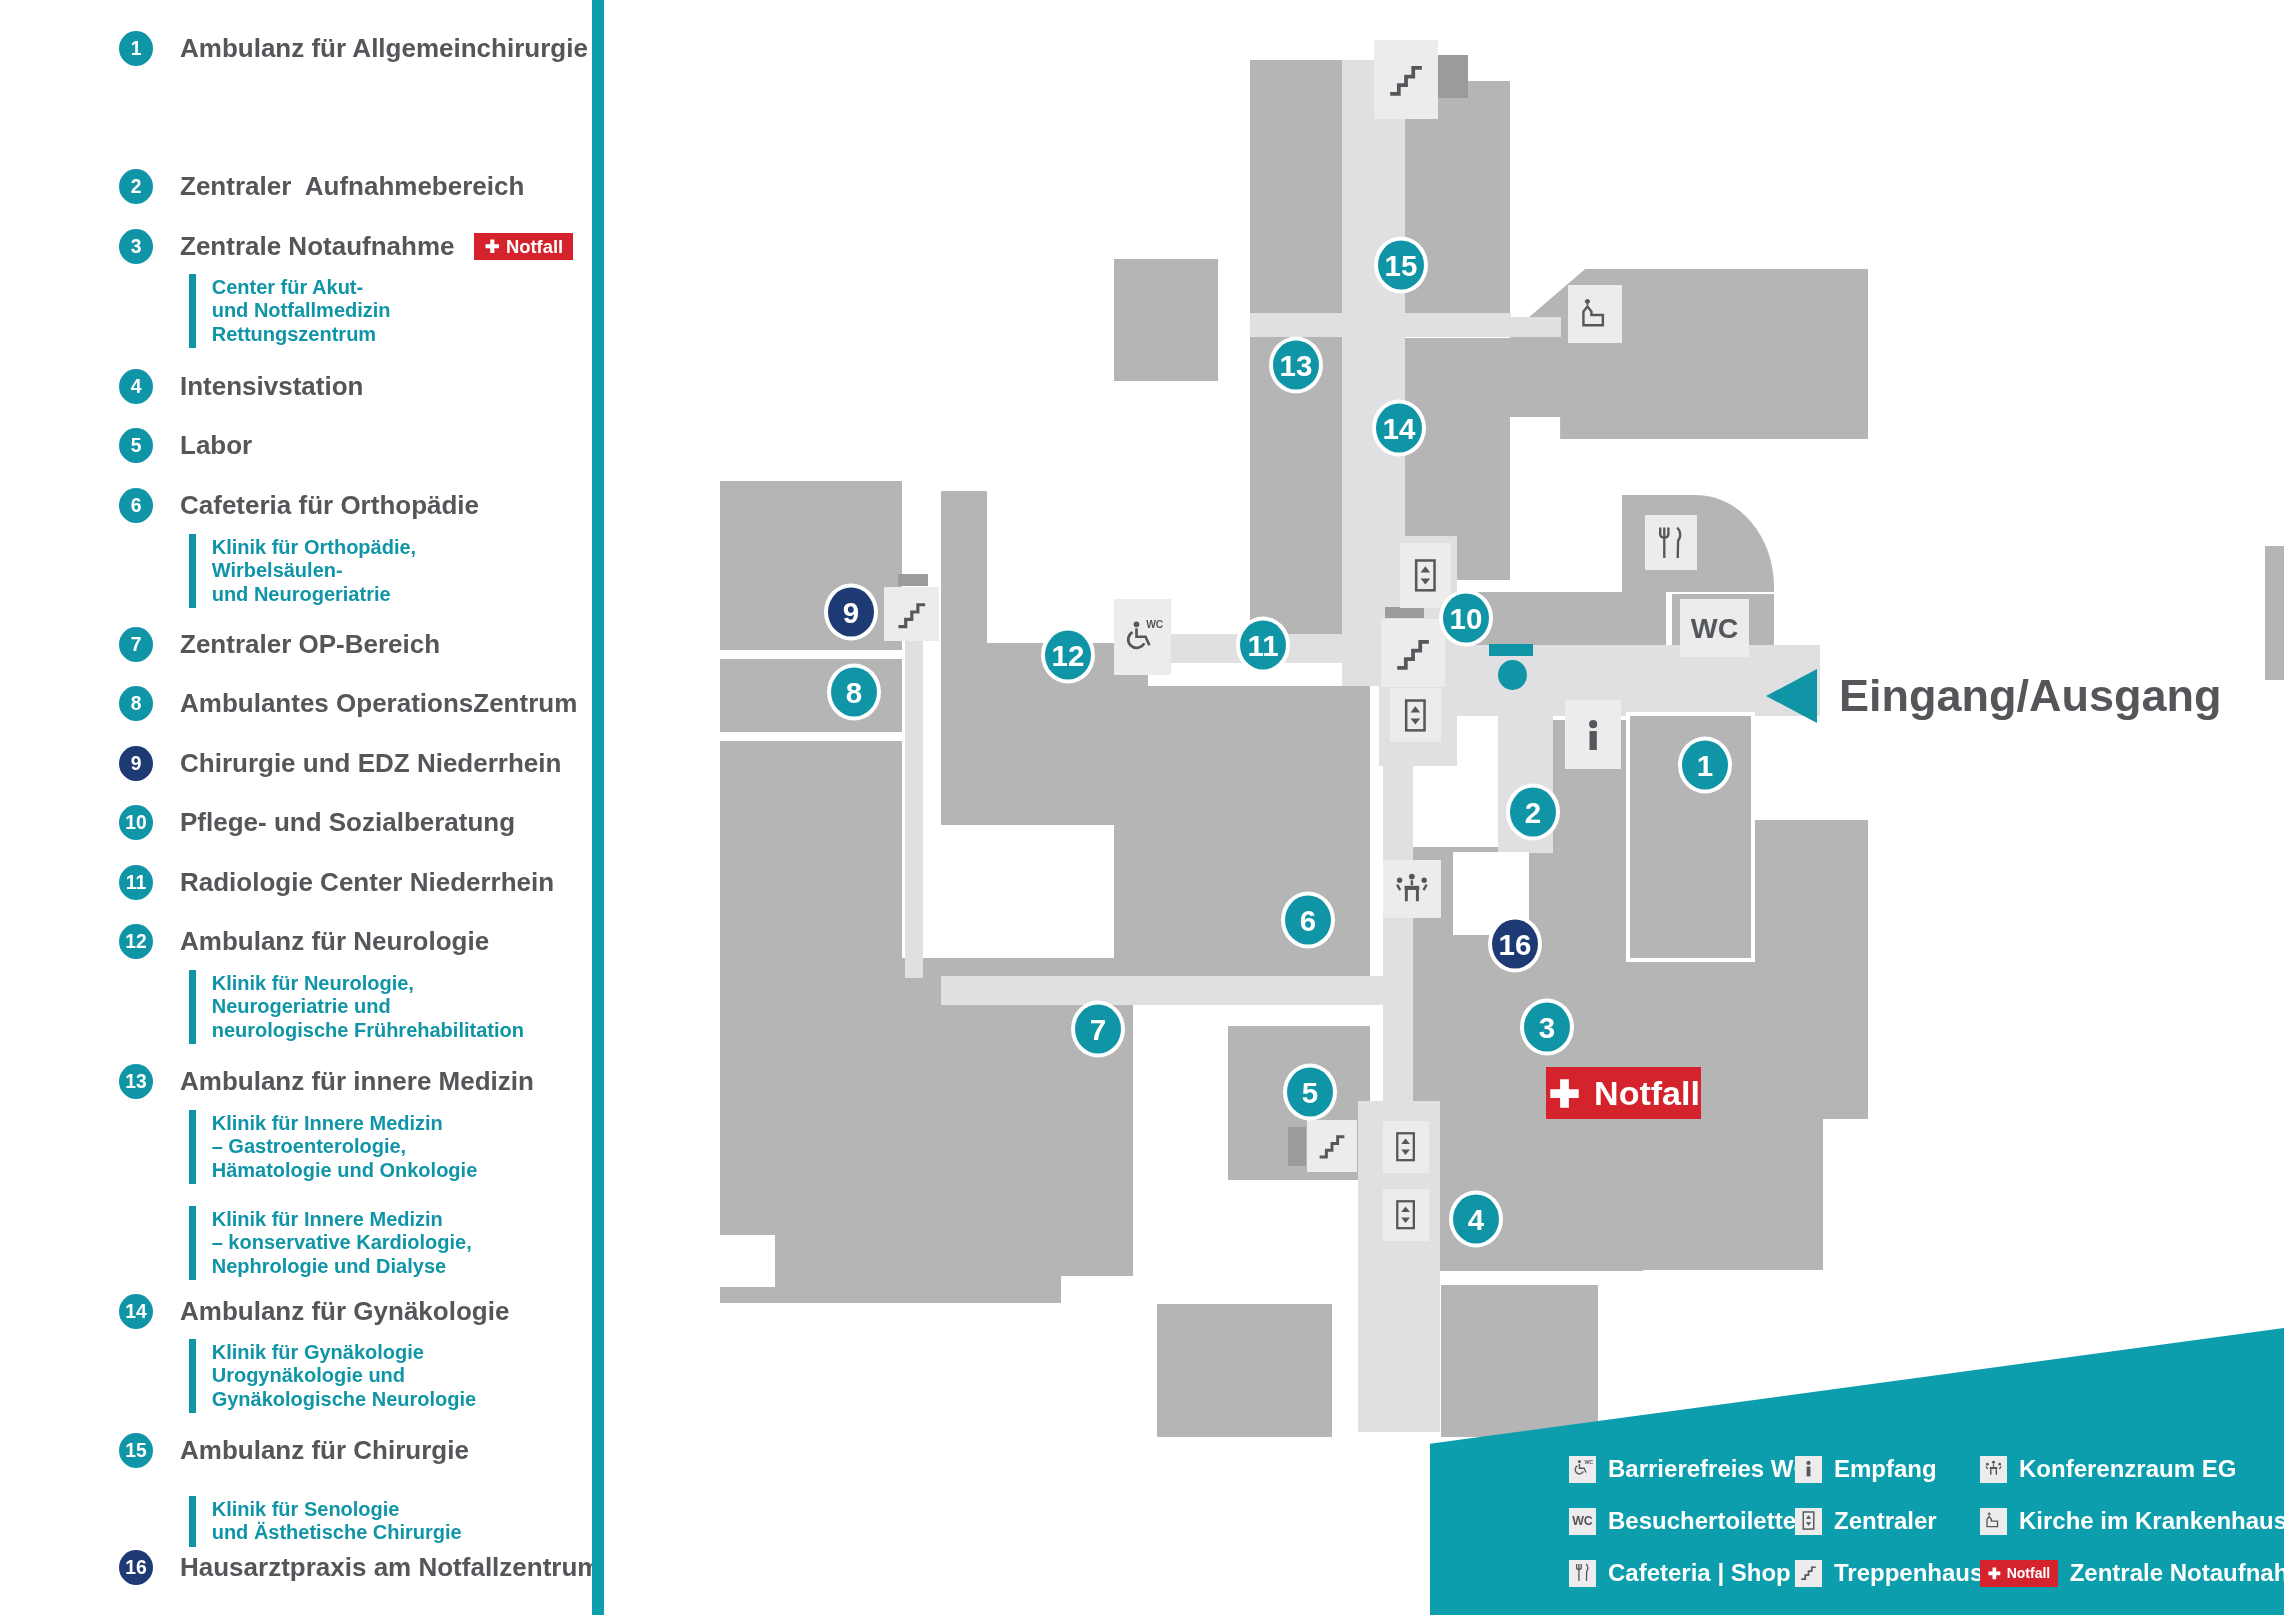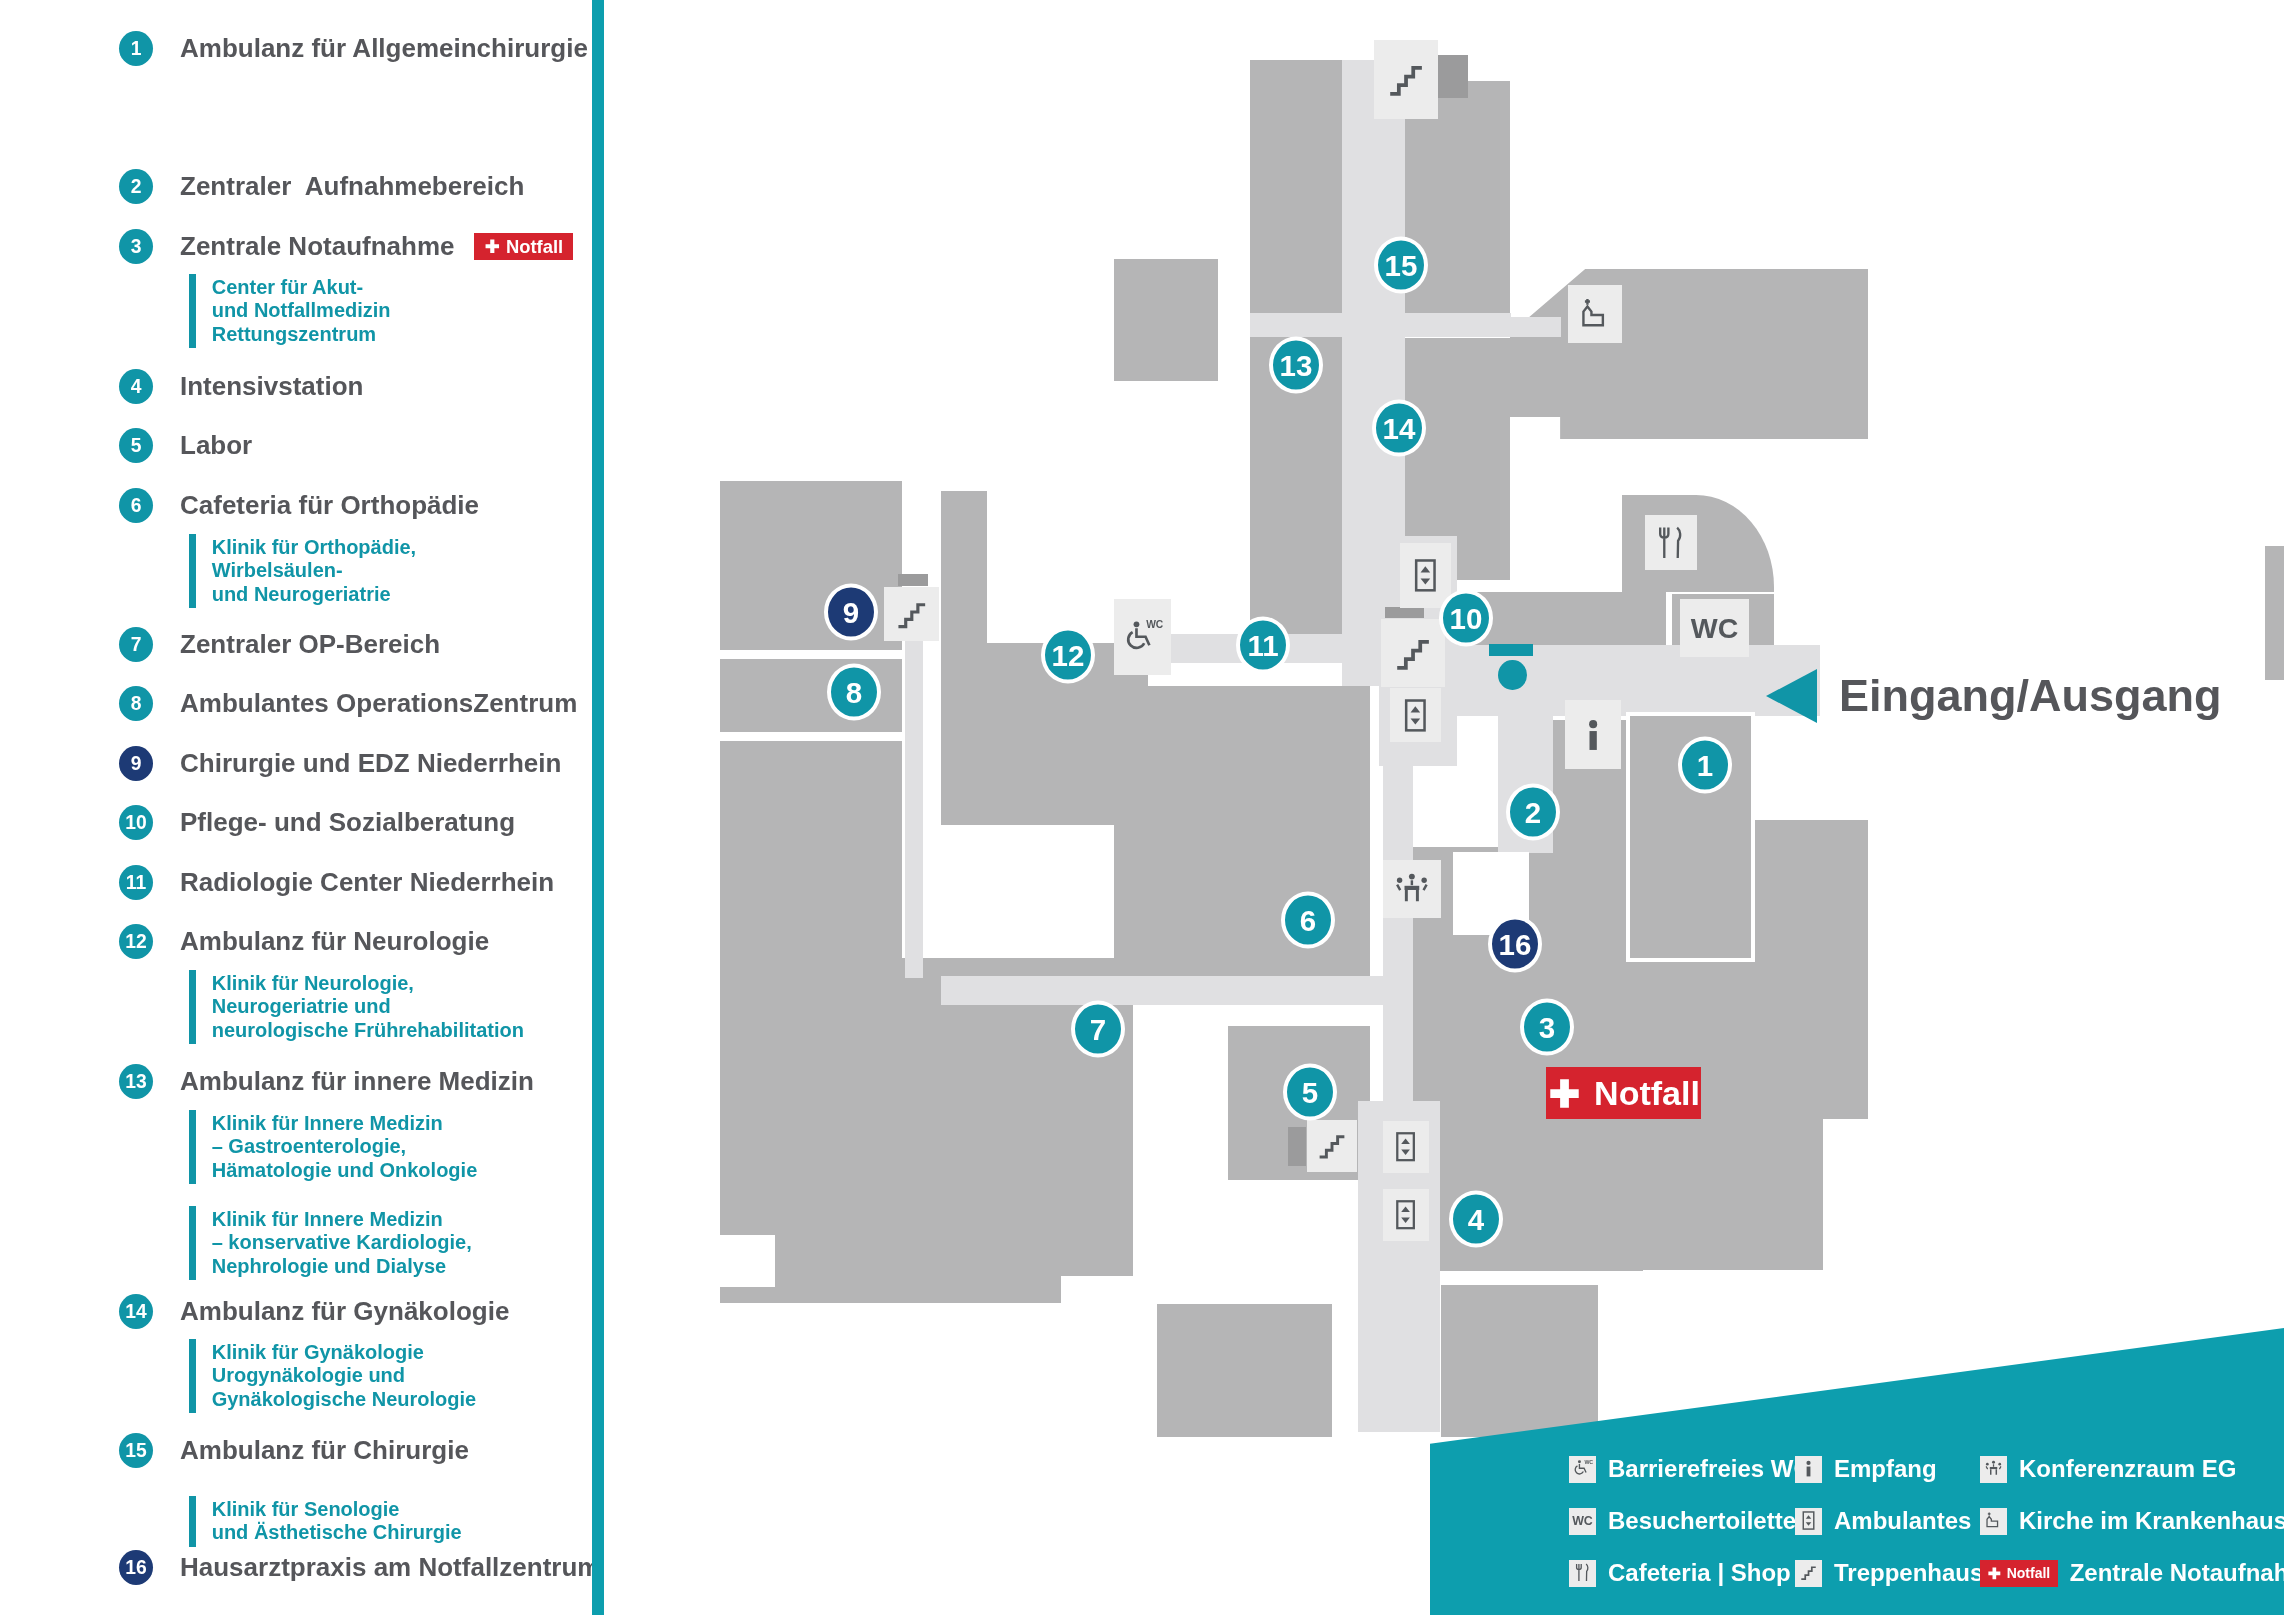--- a/index.html
+++ b/index.html
@@ -383,21 +383,21 @@
         <div class="lg-label">Besuchertoiletten</div>
       </div>
       <div class="lg-item" style="left: 365px; top: 204px;">
         <div class="lg-ibox">
           <svg viewBox="0 0 32 32">
             <rect x="8" y="3" width="16" height="26" fill="none" stroke="currentColor" stroke-width="2.2"></rect>
             <path d="M16 8l4.2 5.4h-8.4z" fill="currentColor"></path>
             <path d="M16 24l4.2-5.4h-8.4z" fill="currentColor"></path>
           </svg>
         </div>
-        <div class="lg-label">Ambulantes</div>
+        <div class="lg-label">Zentraler</div>
       </div>
       <div class="lg-item" style="left: 550px; top: 204px;">
         <div class="lg-ibox">
           <svg viewBox="0 0 34 34" fill="none" stroke="currentColor" stroke-width="2.1">
             <path d="M10 4v5M7.8 6.2h4.4"></path>
             <path d="M6.5 27V15l3.5-4.5L13.5 15v3h10v9z"></path>
           </svg>
         </div>
         <div class="lg-label">Kirche im Krankenhaus</div>
       </div>

